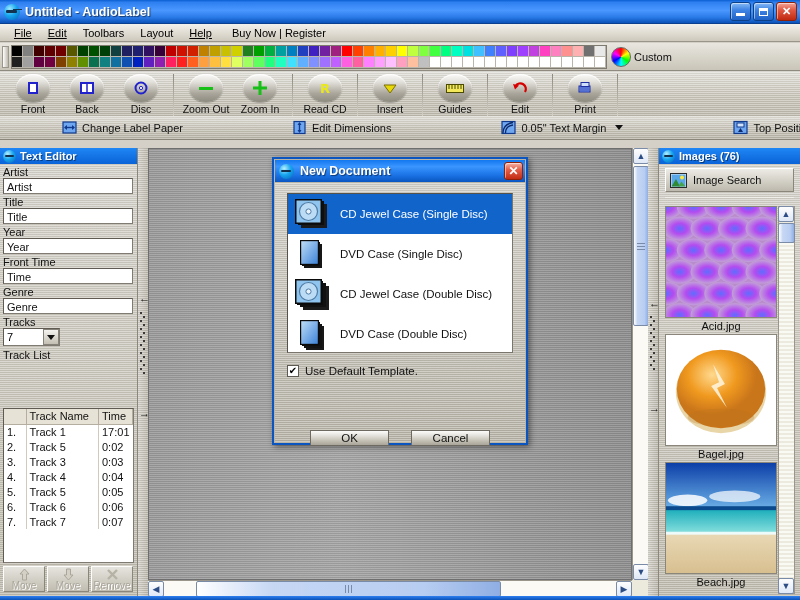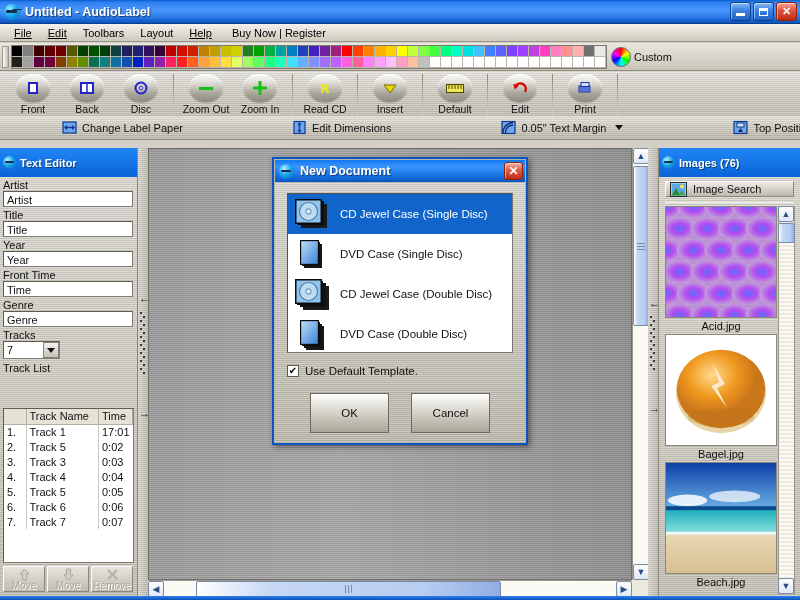--- a/index.html
+++ b/index.html
@@ -120,21 +120,21 @@
 
   
   #leftpanel{
     position:absolute; left:0; top:148px; width:138px; height:448px;
     background:
       repeating-linear-gradient(0deg, rgba(255,255,255,.30) 0 1px, rgba(0,0,0,.05) 1px 2px),
       linear-gradient(180deg,#d6d3cb,#bfbbae);
     border-right:1px solid #8b877d;
   }
   .panelhdr{
-    height:29px;background:linear-gradient(180deg,#1f86f5,#0a63d8);
+    height:16px;background:linear-gradient(180deg,#1f86f5,#0a63d8);
     display:flex;align-items:center;padding-left:3px;
   }
   .panelhdr .ph-icon{
     width:13px;height:13px;border-radius:50%;margin-right:4px;flex:0 0 auto;
     background:radial-gradient(circle at 35% 30%,#b6efff 0%,#17a6ef 45%,#0560b8 100%);
     position:relative;
   }
   .panelhdr .ph-icon:after{
     content:"";position:absolute;left:2px;top:5px;width:9px;height:2px;background:#12304d;border-radius:1px;
     box-shadow:5px -2px 0 -1px #12304d;
@@ -224,21 +224,21 @@
 
   
   #rightpanel{
     position:absolute; left:658px; top:148px; width:142px; height:448px;
     background:
       repeating-linear-gradient(0deg, rgba(255,255,255,.30) 0 1px, rgba(0,0,0,.05) 1px 2px),
       linear-gradient(180deg,#d6d3cb,#bfbbae);
     border-left:1px solid #8b877d;
   }
   #imgsearch{
-    margin:4px 6px 0 6px; height:16px;
+    margin:4px 6px 0 6px; height:24px;
     background:linear-gradient(180deg,#edebe5,#bdb9ad);
     border:1px solid #8a867c;border-top-color:#fff;border-left-color:#fff;
     display:flex;align-items:center;gap:6px;padding-left:4px;
   }
   #imgsearch .cap{ font-size:11px;color:#111;}
   #imgdivider{ margin:5px 6px 0 6px;height:1px;background:#8e8a80;border-bottom:1px solid #f0eee8;}
   #imglist{
     position:absolute; left:6px; top:58px; width:112px; bottom:2px; overflow:hidden;
   }
   .thumbcell{ width:112px; }
@@ -297,25 +297,25 @@
   .docrow{ display:flex;align-items:center; height:40px; padding-left:6px; gap:10px;}
   .docrow.sel{ background:#1164c9; }
   .docrow .dlabel{ font-size:11.5px;color:#111; white-space:nowrap;}
   .docrow.sel .dlabel{ color:#fff;}
   #chkrow{ display:flex;align-items:center;gap:6px;margin-top:12px;}
   .chkbox{ width:12px;height:12px;background:#fff;border:1px solid #5d5a53;
            display:flex;align-items:center;justify-content:center;font-size:10px;color:#000;line-height:1;}
   #chkrow .cap{ font-size:11.5px;color:#111;}
   #dlgbtns{ display:flex; justify-content:center; gap:22px; margin-top:16px;}
   .dlgbtn{
-    width:79px;height:40px;
+    width:79px;height:16px;
     background:linear-gradient(180deg,#fcfcfb 0%,#e6e4de 30%,#bfbbaf 75%,#a9a59a 100%);
     border:1px solid #6e6a61;
     display:flex;align-items:center;justify-content:center;
-    font-size:11.5px;color:#111;
+    font-size:11.5px;color:#111;margin-top:37px;
   }
 </style>
 </head>
 <body>
 
 <div id="titlebar">
   <div class="tb-icon"></div>
   <div class="tb-title">Untitled - AudioLabel</div>
   <div class="tb-btns">
     <div class="tb-btn">
@@ -536,21 +536,21 @@
             <rect x="0.5" y="1.5" width="17" height="8" fill="#f2e85a" stroke="#4a4a00" stroke-width="1"></rect>
             <g stroke="#4a4a00" stroke-width="1">
               <line x1="3" y1="2" x2="3" y2="6"></line>
               <line x1="6" y1="2" x2="6" y2="6"></line>
               <line x1="9" y1="2" x2="9" y2="6"></line>
               <line x1="12" y1="2" x2="12" y2="6"></line>
               <line x1="15" y1="2" x2="15" y2="6"></line>
             </g>
           </svg>
       </div>
-      <div class="cap">Default</div>
+      <div class="cap">Guides</div>
     </div>
   </div>
   <div class="tsep"></div>
   <div class="tgroup">
     <div class="tbtn">
       <div class="orb">
         <svg width="16" height="14">
             <path d="M13 11 A5.5 5.5 0 0 0 3.5 5" fill="none" stroke="#d60000" stroke-width="2.2"></path>
             <polygon points="1,3 7,4.5 3,8.5" fill="#d60000"></polygon>
           </svg>

